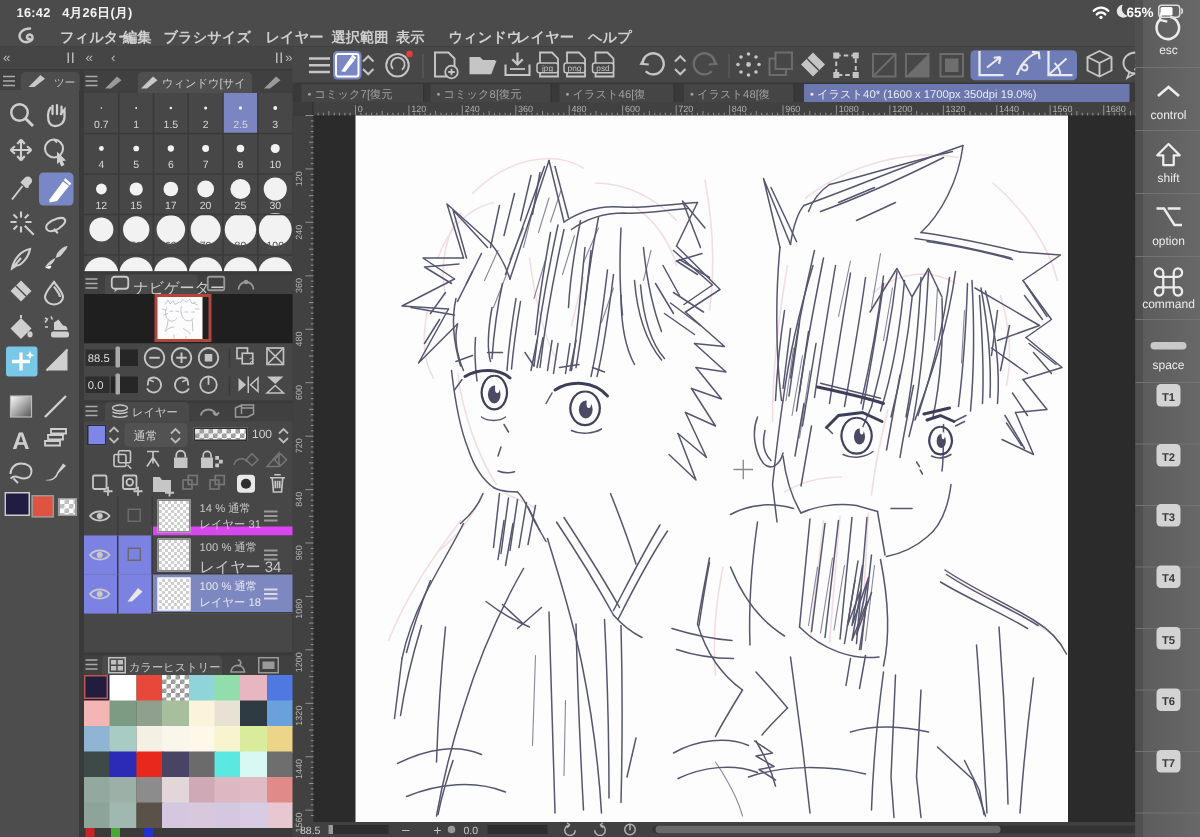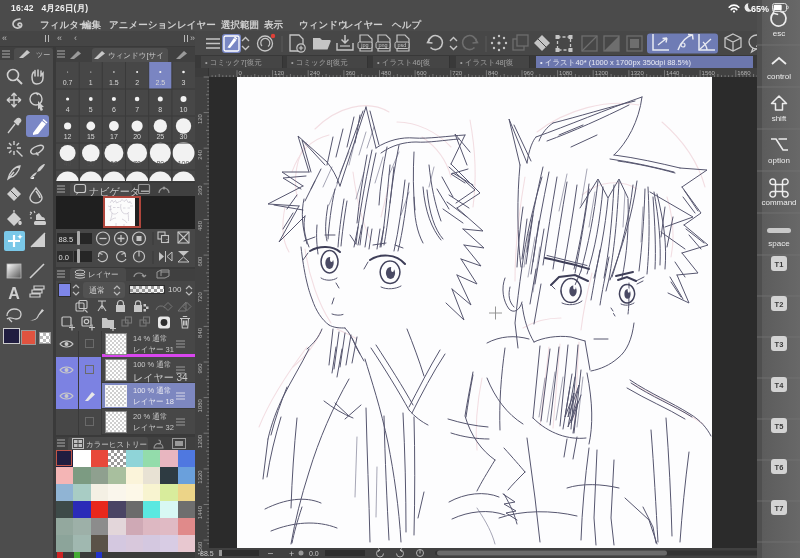--- a/index.html
+++ b/index.html
@@ -30,21 +30,21 @@
 <text x="26" y="11.5" font-size="9" font-weight="bold" fill="#fff" font-family="Liberation Sans">65%</text>
 <rect x="47.5" y="3.5" width="14" height="8" rx="2" fill="none" stroke="#dcdcdc" stroke-width="1"></rect>
 <rect x="48.7" y="4.7" width="8" height="5.6" rx="1" fill="#fff"></rect>
 <path d="M62.6 5.6 a3 3 0 0 1 0 3.6" stroke="#dcdcdc" stroke-width="1" fill="none"></path>
 </svg>
 <svg class="abs" style="left:9px;top:17px" width="22" height="14" viewBox="0 0 22 14">
 <path d="M11 2 C6 2 4 5 4 7 C4 9.5 6.5 11.5 9.5 11 C12 10.6 13 9 12.6 7.4 C12.2 5.8 10 5.6 9.2 7 C8.6 8.2 9.6 9.3 10.8 9" fill="none" stroke="#c9c9c9" stroke-width="1.7" stroke-linecap="round"></path>
 </svg>
 <div class="txt" style="left:40px;top:19px;font-size:9.5px;font-weight:bold;color:#cfcfcf">フィルター</div>
 <div class="txt" style="left:82px;top:19px;font-size:9.5px;font-weight:bold;color:#cfcfcf">編集</div>
-<div class="txt" style="left:109px;top:19px;font-size:9.5px;font-weight:bold;color:#cfcfcf">アニメーション</div>
+<div class="txt" style="left:109px;top:19px;font-size:9.5px;font-weight:bold;color:#cfcfcf">ブラシサイズ</div>
 <div class="txt" style="left:177px;top:19px;font-size:9.5px;font-weight:bold;color:#cfcfcf">レイヤー</div>
 <div class="txt" style="left:221px;top:19px;font-size:9.5px;font-weight:bold;color:#cfcfcf">選択範囲</div>
 <div class="txt" style="left:264px;top:19px;font-size:9.5px;font-weight:bold;color:#cfcfcf">表示</div>
 <div class="txt" style="left:299px;top:19px;font-size:9.5px;font-weight:bold;color:#cfcfcf">ウィンドウ</div>
 <div class="txt" style="left:344px;top:19px;font-size:9.5px;font-weight:bold;color:#cfcfcf">レイヤー</div>
 <div class="txt" style="left:392px;top:19px;font-size:9.5px;font-weight:bold;color:#cfcfcf">ヘルプ</div>
 <svg class="abs" style="left:195px;top:31px" width="570" height="25" viewBox="0 0 570 25">
       <rect x="27" y="3" width="19" height="19" rx="3" fill="#7987c4"></rect>
       <rect x="452" y="2.5" width="71" height="20" rx="3" fill="#6f7cb5"></rect>
       <g transform="translate(11,0)">
@@ -179,21 +179,21 @@
 <div class="txt" style="left:190px;top:33px;font-size:9px;color:#b8b8b8">»</div>
 <div class="abs" style="left:201px;top:56px;width:82px;height:12px;background:#454545;border-right:1px solid #333"></div>
 <div class="txt" style="left:205px;top:58px;font-size:7.5px;color:#a0a0a0">• コミック7[復元</div>
 <div class="abs" style="left:287px;top:56px;width:81px;height:12px;background:#454545;border-right:1px solid #333"></div>
 <div class="txt" style="left:291px;top:58px;font-size:7.5px;color:#a0a0a0">• コミック8[復元</div>
 <div class="abs" style="left:373px;top:56px;width:77px;height:12px;background:#454545;border-right:1px solid #333"></div>
 <div class="txt" style="left:377px;top:58px;font-size:7.5px;color:#a0a0a0">• イラスト46[復</div>
 <div class="abs" style="left:456px;top:56px;width:74px;height:12px;background:#454545;border-right:1px solid #333"></div>
 <div class="txt" style="left:460px;top:58px;font-size:7.5px;color:#a0a0a0">• イラスト48[復</div>
 <div class="abs" style="left:536px;top:56px;width:217px;height:12px;background:#6c77ae"></div>
-<div class="txt" style="left:540px;top:58px;font-size:7.5px;color:#e8eaf4">• イラスト40* (1000 x 1700px 350dpi 88.5%)</div>
+<div class="txt" style="left:540px;top:58px;font-size:7.5px;color:#e8eaf4">• イラスト40* (1600 x 1700px 350dpi 19.0%)</div>
 <svg class="abs" style="left:195px;top:68px" width="567" height="9" viewBox="0 0 567 9">
       <line x1="17.1" y1="7.2" x2="17.1" y2="9" stroke="#8f8f8f" stroke-width="0.7"></line>
       <line x1="20.6" y1="7.2" x2="20.6" y2="9" stroke="#8f8f8f" stroke-width="0.7"></line>
       <line x1="24.2" y1="6.0" x2="24.2" y2="9" stroke="#8f8f8f" stroke-width="0.7"></line>
       <line x1="27.8" y1="7.2" x2="27.8" y2="9" stroke="#8f8f8f" stroke-width="0.7"></line>
       <line x1="31.3" y1="7.2" x2="31.3" y2="9" stroke="#8f8f8f" stroke-width="0.7"></line>
       <line x1="34.9" y1="7.2" x2="34.9" y2="9" stroke="#8f8f8f" stroke-width="0.7"></line>
       <line x1="38.4" y1="7.2" x2="38.4" y2="9" stroke="#8f8f8f" stroke-width="0.7"></line>
       <line x1="42.0" y1="2.2" x2="42.0" y2="9" stroke="#8f8f8f" stroke-width="0.7"></line>
       <line x1="45.6" y1="7.2" x2="45.6" y2="9" stroke="#8f8f8f" stroke-width="0.7"></line>
@@ -920,21 +920,21 @@
         <rect x="87.5" y="18" width="6" height="6"></rect>
       </g>
       <g>
         <rect x="102" y="17.5" width="12" height="12" rx="2.5" fill="#e8e8e8"></rect>
         <circle cx="108" cy="23.5" r="3.4" fill="#2e2e2e"></circle>
       </g>
       <g fill="none" stroke="#c6c6c6" stroke-width="1.1">
         <path d="M124 19.5 h10 M125.5 19.5 l.8 9.5 h5.4 l.8 -9.5 M126.8 17.5 h4.4 M127.5 21.5 v5 M129 21.5 v5 M130.5 21.5 v5"></path>
       </g>
     </svg>
-<div class="abs" style="left:56px;top:331px;width:139px;height:26px;background:#474747;border-bottom:3px solid #d946ef">
+<div class="abs" style="left:56px;top:331px;width:139px;height:26px;background:#474747;border-bottom:6px solid #d946ef">
 <div class="abs" style="left:0;top:0;width:45px;height:26px;background:#474747"></div>
 <div class="abs" style="left:22px;top:0;width:1px;height:26px;background:#3a3a3a"></div>
 <div class="abs" style="left:45px;top:0;width:1px;height:26px;background:#3a3a3a"></div>
 <svg width="15" height="10" viewBox="0 0 15 10" style="position:absolute;left:3px;top:8px">
         <path d="M1 5 C4 1 11 1 14 5 C11 9 4 9 1 5z" fill="none" stroke="#c8c8c8" stroke-width="1.2"></path>
         <circle cx="7.5" cy="5" r="2" fill="#c8c8c8"></circle>
       </svg>
 <div class="abs" style="left:29px;top:8px;width:9px;height:9px;border:1.5px solid #6a6a6a"></div>
 <div class="abs" style="left:49px;top:2px;width:22px;height:22px;border:1px solid #888;background-image:linear-gradient(45deg,#cfcfcf 25%,transparent 25%,transparent 75%,#cfcfcf 75%),linear-gradient(45deg,#cfcfcf 25%,transparent 25%,transparent 75%,#cfcfcf 75%);background-size:4px 4px;background-position:0 0,2px 2px;background-color:#fff"></div>
 <div class="txt" style="left:77px;top:3px;font-size:7.5px;color:#c8c8c8">14 % 通常</div>
@@ -968,32 +968,20 @@
         <circle cx="7.5" cy="5" r="2" fill="#c8c8c8"></circle>
       </svg>
 <svg width="12" height="12" viewBox="0 0 12 12" style="position:absolute;left:28px;top:7px">
         <path d="M1 11 L8 2 l3 2.5 L4 11z" fill="#e8e8e8"></path>
       </svg>
 <div class="abs" style="left:49px;top:2px;width:22px;height:22px;border:1.5px solid #f0f0f0;background-image:linear-gradient(45deg,#cfcfcf 25%,transparent 25%,transparent 75%,#cfcfcf 75%),linear-gradient(45deg,#cfcfcf 25%,transparent 25%,transparent 75%,#cfcfcf 75%);background-size:4px 4px;background-position:0 0,2px 2px;background-color:#fff"></div>
 <div class="txt" style="left:77px;top:3px;font-size:7.5px;color:#e8e8f0">100 % 通常</div>
 <div class="txt" style="left:77px;top:14px;font-size:7.5px;color:#e8e8f0">レイヤー 18</div>
 <svg width="10" height="8" viewBox="0 0 10 8" style="position:absolute;left:120px;top:9px">
         <path d="M0 1h9M0 4h9M0 7h9" stroke="#d8d8e8" stroke-width="1.2"></path>
-      </svg>
-</div>
-<div class="abs" style="left:56px;top:409px;width:139px;height:26px;background:#474747;border-bottom:1px solid #3a3a3a">
-<div class="abs" style="left:0;top:0;width:45px;height:26px;background:#474747"></div>
-<div class="abs" style="left:22px;top:0;width:1px;height:26px;background:#3a3a3a"></div>
-<div class="abs" style="left:45px;top:0;width:1px;height:26px;background:#3a3a3a"></div>
-<div class="abs" style="left:29px;top:8px;width:9px;height:9px;border:1.5px solid #6a6a6a"></div>
-<div class="abs" style="left:49px;top:2px;width:22px;height:22px;border:1px solid #888;background-image:linear-gradient(45deg,#cfcfcf 25%,transparent 25%,transparent 75%,#cfcfcf 75%),linear-gradient(45deg,#cfcfcf 25%,transparent 25%,transparent 75%,#cfcfcf 75%);background-size:4px 4px;background-position:0 0,2px 2px;background-color:#fff"></div>
-<div class="txt" style="left:77px;top:3px;font-size:7.5px;color:#c8c8c8">20 % 通常</div>
-<div class="txt" style="left:77px;top:14px;font-size:7.5px;color:#c8c8c8">レイヤー 32</div>
-<svg width="10" height="8" viewBox="0 0 10 8" style="position:absolute;left:120px;top:9px">
-        <path d="M0 1h9M0 4h9M0 7h9" stroke="#9a9a9a" stroke-width="1.2"></path>
       </svg>
 </div>
 <div class="abs" style="left:56px;top:435px;width:139px;height:15px;background:#404040;border-top:2px solid #3a3a3a"></div>
 <div class="abs" style="left:68px;top:437px;width:80px;height:13px;background:#4a4a4a;border-radius:3px 3px 0 0"></div>
 <svg class="abs" style="left:57px;top:439px" width="10" height="8" viewBox="0 0 10 8">
       <path d="M0 1h8M0 4h8M0 7h8" stroke="#aaa" stroke-width="1"></path>
     </svg>
 <svg class="abs" style="left:72px;top:438px" width="12" height="11" viewBox="0 0 12 11">
       <rect x="0.5" y="0.5" width="11" height="10" fill="none" stroke="#c0c0c0" stroke-width="1"></rect>
       <rect x="2" y="2" width="3.5" height="3" fill="#c0c0c0"></rect>

